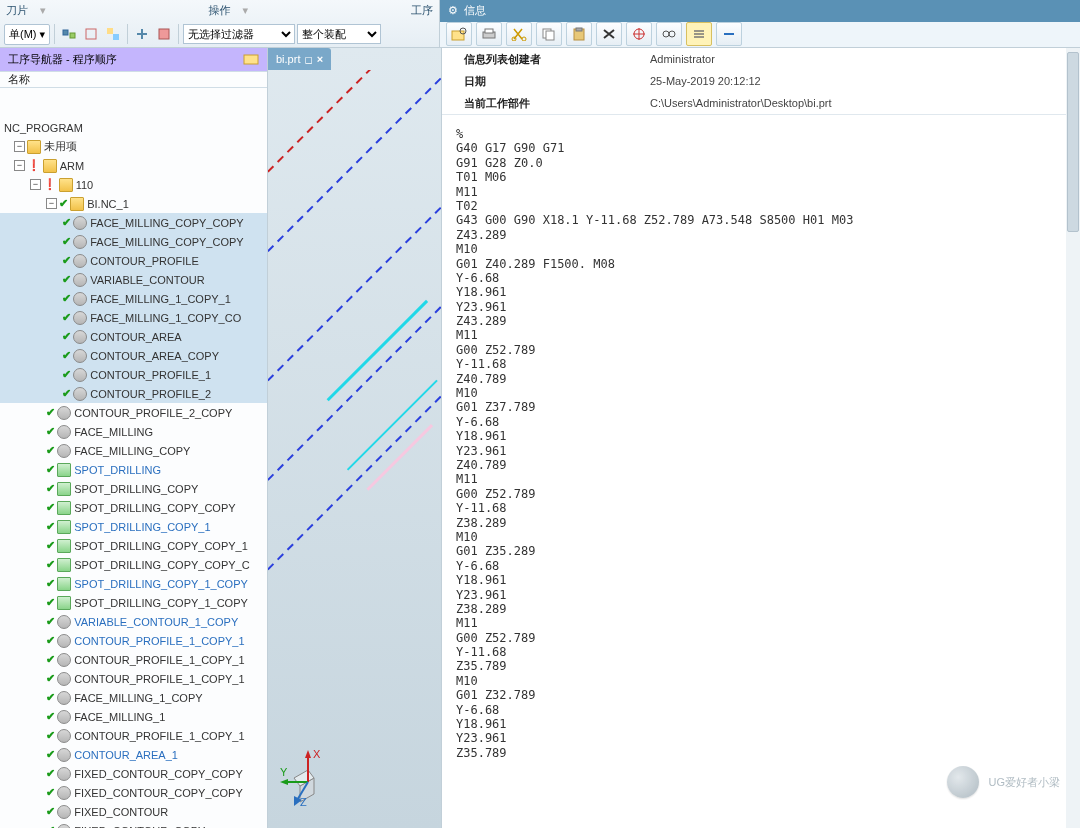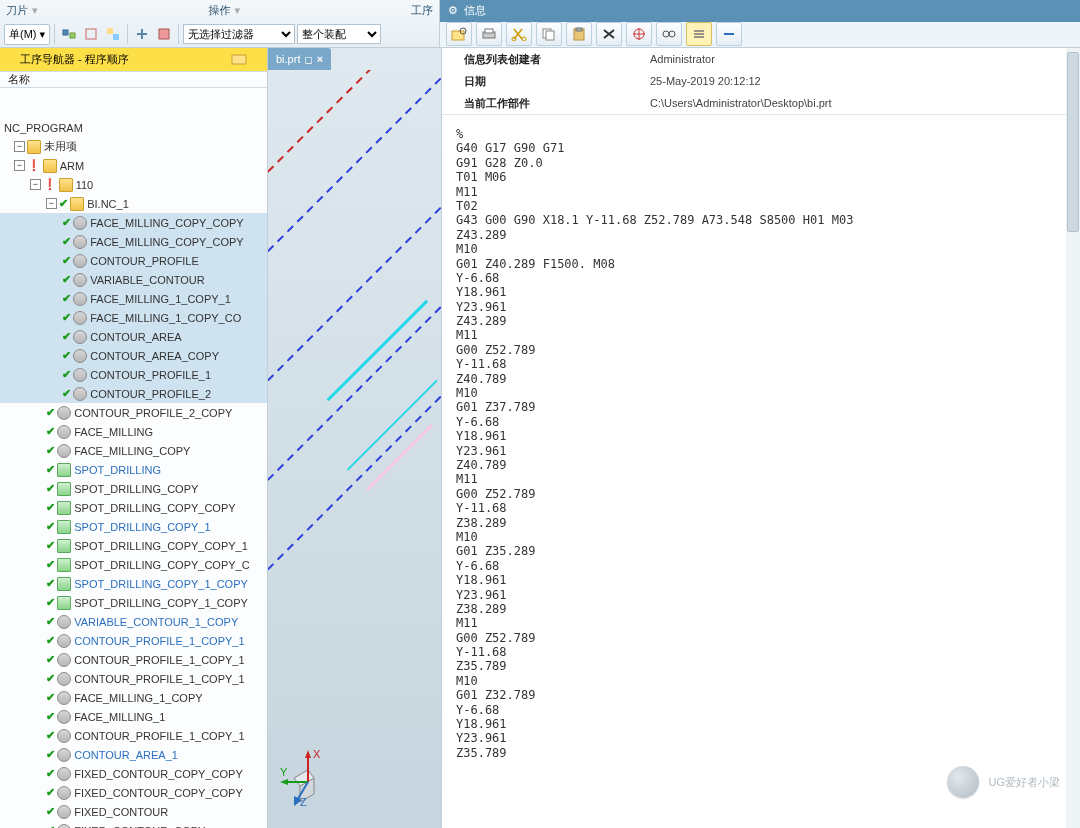--- a/index.html
+++ b/index.html
@@ -1,35 +1,35 @@
 <!DOCTYPE html>
 <html><head>
 <meta charset="utf-8">
 <style>
 *{margin:0;padding:0;box-sizing:border-box;font-family:"Microsoft YaHei",Arial,sans-serif;font-size:11px;}
 body{width:1080px;height:828px;background:#e8f0f5;overflow:hidden;position:relative;}
 
 .top-strip{height:48px;background:linear-gradient(#f4f8fb,#e6eef4);border-bottom:1px solid #c1cfd8;display:flex;}
 .top-left{width:440px;border-right:1px solid #c1cfd8;display:flex;flex-direction:column;}
 .top-right{flex:1;display:flex;flex-direction:column;}
-.menu-row{height:22px;display:flex;align-items:center;padding:0 6px;gap:4px;color:#29506d;}
+.menu-row{height:22px;display:flex;align-items:center;padding:0 6px;gap:12px;color:#29506d;}
 .menu-row span{cursor:default;}
 .tool-row{height:26px;display:flex;align-items:center;gap:2px;padding:0 4px;}
 .tb-btn{width:20px;height:20px;display:inline-flex;align-items:center;justify-content:center;border:1px solid transparent;border-radius:2px;}
 .sep{width:1px;height:20px;background:#c1cfd8;margin:0 2px;}
 select.filter{height:20px;border:1px solid #b0c4d4;background:#fff;font-size:11px;}
 .info-header{height:22px;background:#5a91b5;color:#fff;display:flex;align-items:center;padding:0 8px;gap:6px;}
 .info-toolbar{height:26px;display:flex;align-items:center;gap:4px;padding:0 6px;background:#eef5fa;}
 .itb{width:26px;height:24px;display:inline-flex;align-items:center;justify-content:center;border:1px solid #bcd1de;background:linear-gradient(#fdfeff,#e6eef4);border-radius:2px;}
 .itb.active{background:#fff3b8;border-color:#d8c060;}
 .itb.minus{border-color:#bcd1de;}
 
 .main{position:absolute;top:48px;bottom:0;left:0;right:0;display:flex;}
 .left-pane{width:268px;background:#fcfdfe;border-right:1px solid #c1cfd8;display:flex;flex-direction:column;}
-.nav-title{height:24px;background:#fde047;border-bottom:1px solid #d0dde6;display:flex;align-items:center;justify-content:space-between;padding:0 20px;}
+.nav-title{height:24px;background:#c4b5fd;border-bottom:1px solid #d0dde6;display:flex;align-items:center;justify-content:space-between;padding:0 8px;}
 .col-head{height:16px;border-bottom:1px solid #d0dde6;padding:7px 8px;display:flex;align-items:center;color:#222;}
 .tree{flex:1;overflow:auto;padding-bottom:6px;margin-top:30px;}
 .tnode{height:19px;display:flex;align-items:center;white-space:nowrap;color:#333;}
 .tnode .tw{width:11px;height:11px;border:1px solid #888;display:inline-flex;align-items:center;justify-content:center;font-size:9px;margin-right:2px;background:#fff;line-height:1;}
 .tnode .ck{color:#1a9b1a;font-weight:bold;margin-right:2px;}
 .tnode .ic{width:14px;height:14px;margin-right:3px;display:inline-block;}
 .tnode.sel{background:#cfe2f0;}
 .tnode.blue-text .lbl{color:#2a6fbf;}
 .tnode .lbl{overflow:hidden;text-overflow:ellipsis;}
 

